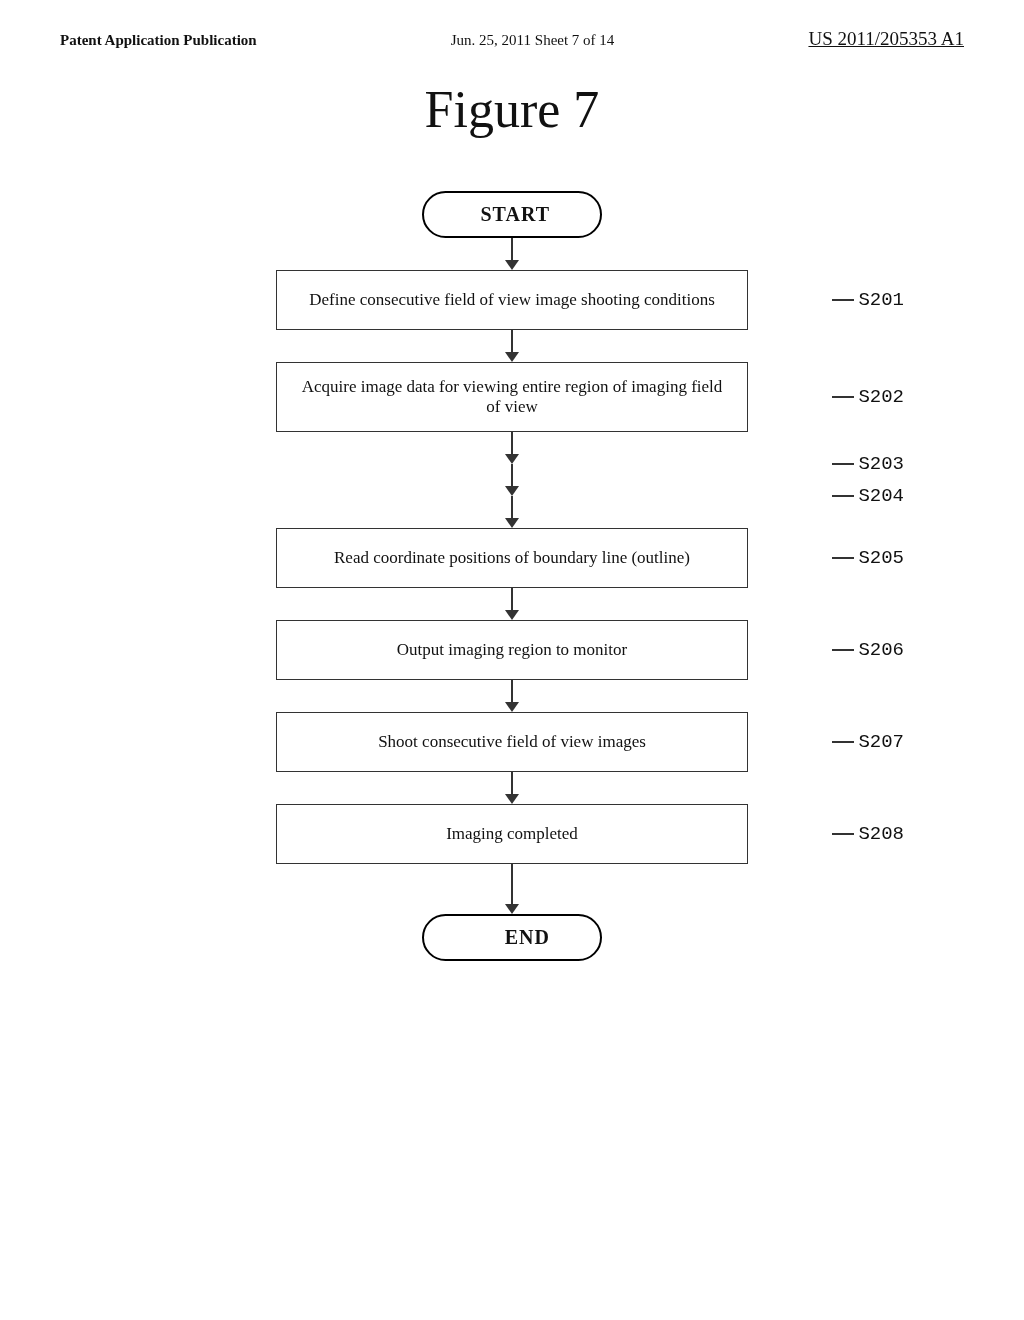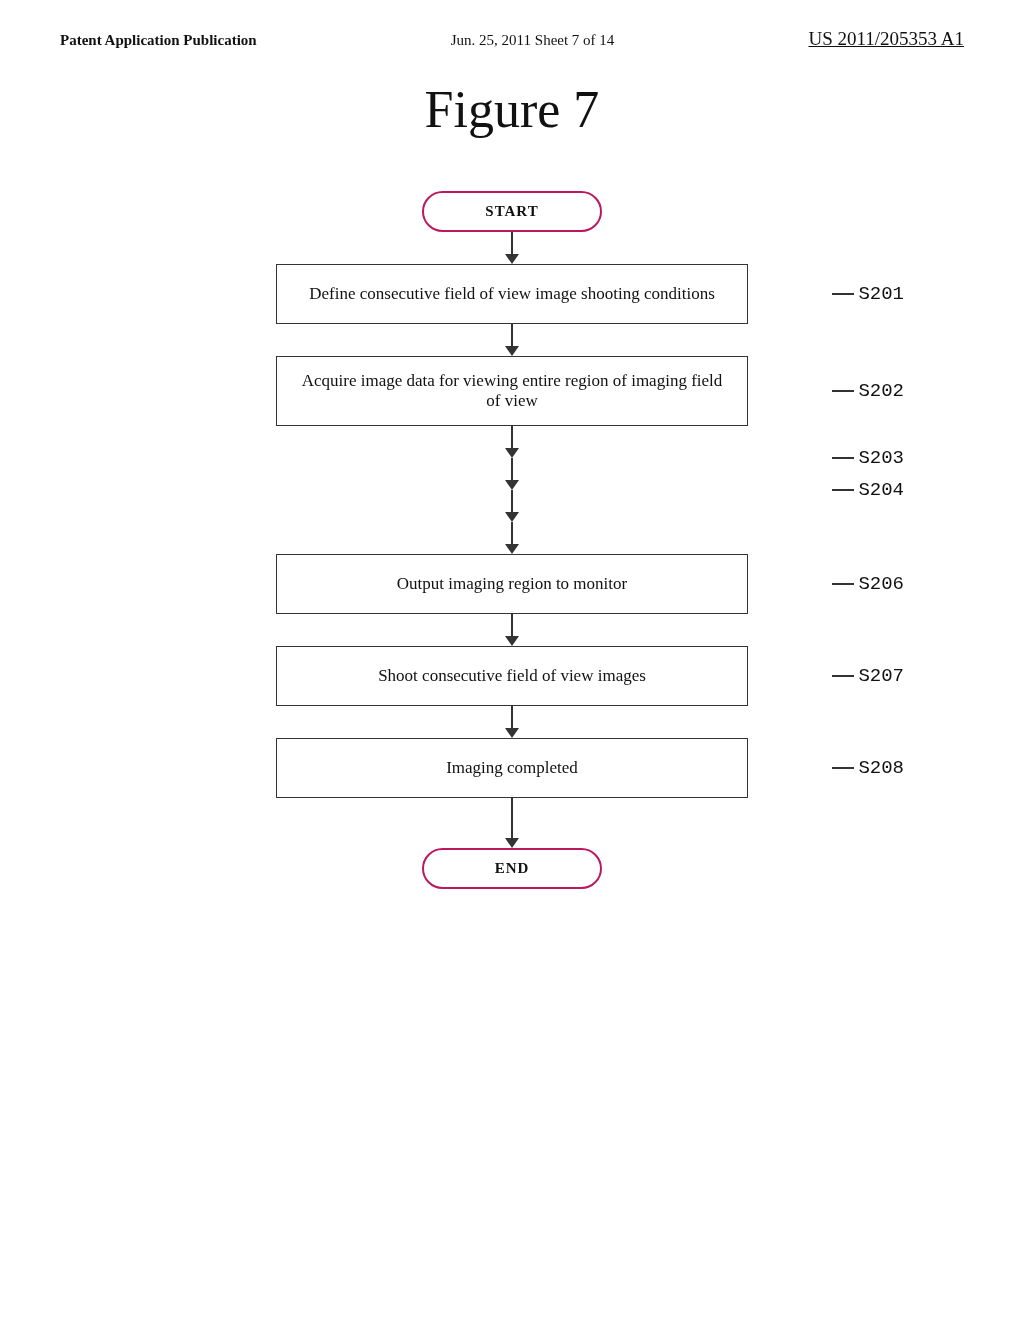--- a/index.html
+++ b/index.html
@@ -38,27 +38,27 @@
     .flowchart {
       display: flex;
       flex-direction: column;
       align-items: center;
       padding: 0 60px;
       position: relative;
     }
 
     
     .terminal {
-      border: 2px solid #be185d;
+      border: 2px solid #000000;
       border-radius: 30px;
       padding: 10px 50px;
-      font-size: 15px;
+      font-size: 20px;
       font-weight: bold;
       background: #fff;
-      text-align: center;
+      text-align: right;
       min-width: 180px;
       letter-spacing: 1px;
     }
 
     
     .process-row {
       display: flex;
       align-items: center;
       width: 100%;
       justify-content: center;
@@ -175,20 +175,24 @@
 
   <div class="process-row">
     <div class="step-label">S204</div>
   </div>
 
   <div class="connector-line">
     <div class="v-line"></div>
     <div class="arrow-down"></div>
   </div>
 
+  <div class="process-row">
+    <div class="process-box">Read coordinate positions of boundary line (outline)</div>
+    <div class="step-label">S205</div>
+  </div>
 
   <div class="connector-line">
     <div class="v-line"></div>
     <div class="arrow-down"></div>
   </div>
 
   <div class="process-row">
     <div class="process-box">Output imaging region to monitor</div>
     <div class="step-label">S206</div>
   </div>

